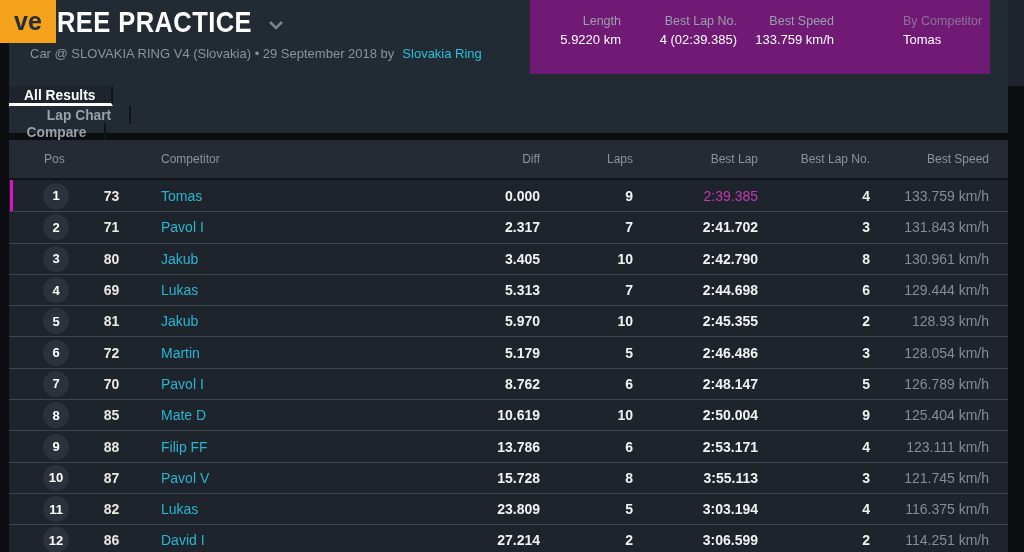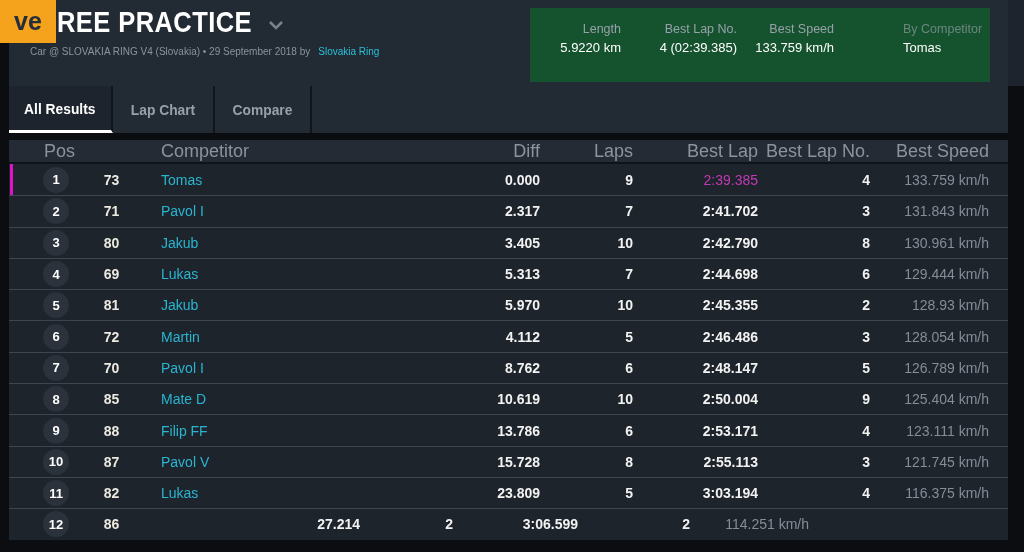--- a/index.html
+++ b/index.html
@@ -31,64 +31,64 @@
     display:flex;align-items:center;white-space:nowrap;
   }
   .page-title{
     color:#ffffff;font-size:30px;font-weight:bold;letter-spacing:0.5px;
     transform:scaleX(0.85);transform-origin:left center;
     display:inline-block;
   }
   .title-chevron{margin-left:-18px;padding-top:6px;cursor:pointer;}
   .subtitle{
     position:absolute;left:21px;top:46px;
-    font-size:10px;color:#8b939d;white-space:nowrap;
+    font-size:13px;color:#8b939d;white-space:nowrap;
   }
   .subtitle a{
     color:#2bc0d8;text-decoration:none;margin-left:8px;cursor:pointer;
   }
   
   .stats-card{
-    position:absolute;left:521px;top:8px;width:460px;height:74px;
-    background:#14532d;
+    position:absolute;left:521px;top:0;width:460px;height:74px;
+    background:#701a75;
   }
   .stat{position:absolute;top:14px;text-align:right;white-space:nowrap;}
   .stat .stat-label{font-size:12.5px;color:#99a1ab;}
   .stat .stat-value{font-size:13px;font-weight:normal;color:#ffffff;margin-top:4px;}
   .stat-0{right:369px;}
   .stat-1{right:253px;}
   .stat-2{right:156px;}
   .stat-3{left:373px;text-align:left;}
   .stat-3 .stat-label{opacity:0.65;}
   
   .tabbar{
     position:absolute;left:9px;right:16px;top:86px;height:47px;
-    background:#222a33;display:flex;
+    background:#222a33;display:flex;flex-direction:column;
   }
   .tab{
     height:100%;display:flex;align-items:center;justify-content:center;
     font-size:15px;font-weight:bold;color:#98a0ab;
     border-right:2px solid #10151b;cursor:pointer;box-sizing:border-box;
   }
   .tab span{transform:scaleX(0.92);display:inline-block;white-space:nowrap;}
   .tab.active{
     color:#ffffff;background:#1d242d;
     border-bottom:3px solid #ffffff;
   }
   .tab-0{width:104px;}
   .tab-1{width:140px;}
-  .tab-2{width:102px;}
+  .tab-2{width:102px;margin-left:20px;}
   .tab-3{width:97px;}
   
   .results-table{
     position:absolute;left:9px;top:140px;width:999px;
   }
   .thead{
-    height:24px;background:#242b34;display:flex;align-items:center;
-    font-size:18px;color:#8b939d;
+    height:40px;background:#242b34;display:flex;align-items:center;
+    font-size:12px;color:#8b939d;
     border-bottom:2px solid #10141a;box-sizing:border-box;
   }
   .tr{
     height:31.3px;background:#1d242b;display:flex;align-items:center;
     position:relative;font-size:14px;cursor:pointer;box-sizing:border-box;
   }
   .tr + .tr{border-top:1px solid #3d454f;}
   .td,.th{box-sizing:border-box;white-space:nowrap;overflow:hidden;}
   .col-pos{width:80px;padding-left:35px;}
   .col-num{width:45px;text-align:center;}
@@ -255,21 +255,21 @@
     <div class="td col-speed">128.93 km/h</div>
   </div>
 
   <div class="tr">
 
     <div class="td col-pos">
       <span class="pos-circle">6</span>
     </div>
     <div class="td col-num">72</div>
     <div class="td col-name">Martin</div>
-    <div class="td col-diff">4.112</div>
+    <div class="td col-diff">5.179</div>
     <div class="td col-laps">5</div>
     <div class="td col-bestlap">2:46.486</div>
     <div class="td col-blno">3</div>
     <div class="td col-speed">128.054 km/h</div>
   </div>
 
   <div class="tr">
 
     <div class="td col-pos">
       <span class="pos-circle">7</span>
@@ -313,21 +313,21 @@
 
   <div class="tr">
 
     <div class="td col-pos">
       <span class="pos-circle">10</span>
     </div>
     <div class="td col-num">87</div>
     <div class="td col-name">Pavol V</div>
     <div class="td col-diff">15.728</div>
     <div class="td col-laps">8</div>
-    <div class="td col-bestlap">2:55.113</div>
+    <div class="td col-bestlap">3:55.113</div>
     <div class="td col-blno">3</div>
     <div class="td col-speed">121.745 km/h</div>
   </div>
 
   <div class="tr">
 
     <div class="td col-pos">
       <span class="pos-circle">11</span>
     </div>
     <div class="td col-num">82</div>
@@ -338,20 +338,21 @@
     <div class="td col-blno">4</div>
     <div class="td col-speed">116.375 km/h</div>
   </div>
 
   <div class="tr">
 
     <div class="td col-pos">
       <span class="pos-circle">12</span>
     </div>
     <div class="td col-num">86</div>
+    <div class="td col-name">David I</div>
     <div class="td col-diff">27.214</div>
     <div class="td col-laps">2</div>
     <div class="td col-bestlap">3:06.599</div>
     <div class="td col-blno">2</div>
     <div class="td col-speed">114.251 km/h</div>
   </div>
 </div>
 </div>
 
 </body></html>

